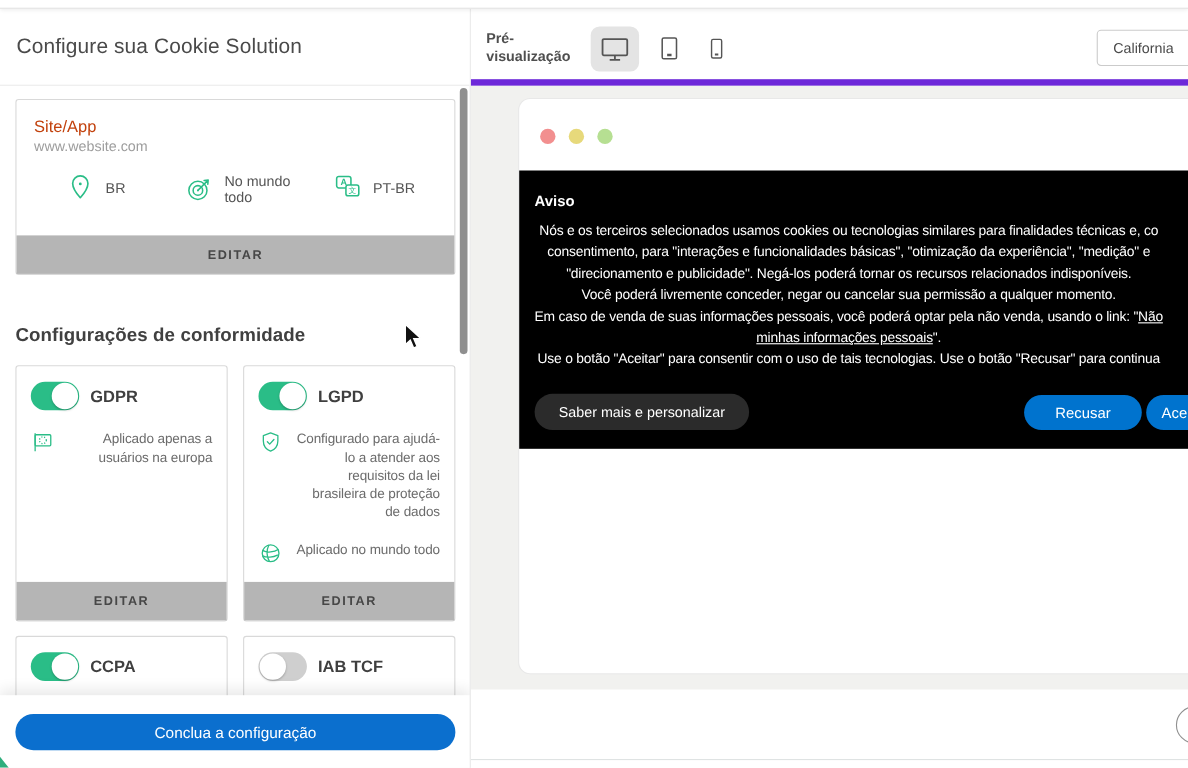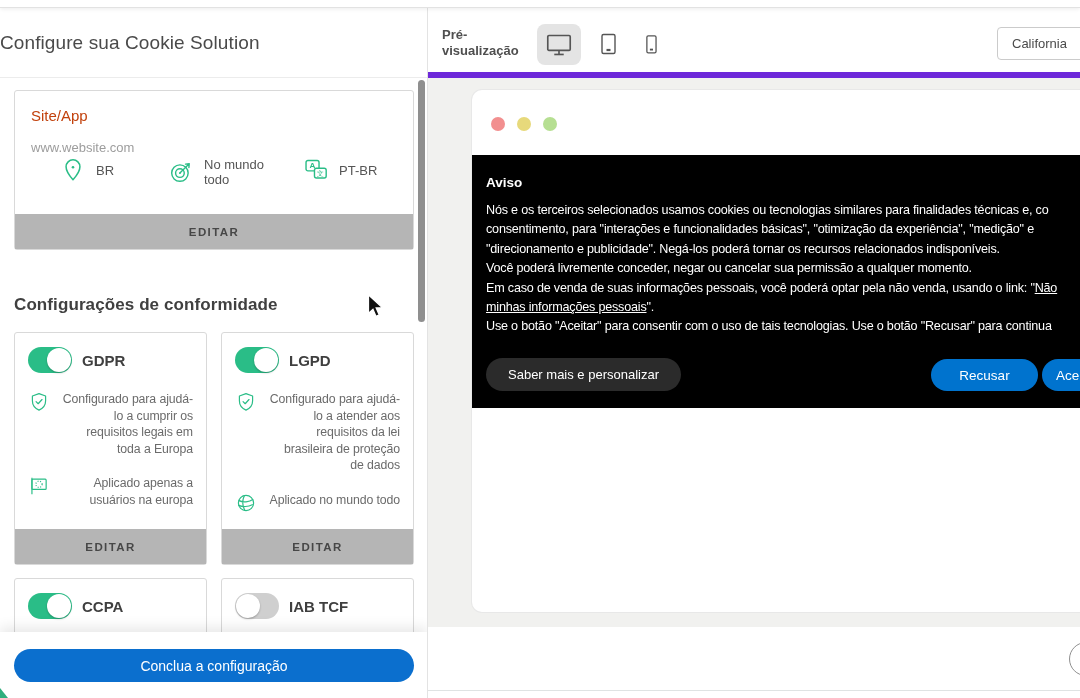--- a/index.html
+++ b/index.html
@@ -3,31 +3,31 @@
 <meta charset="utf-8">
 <style>
   * { margin:0; padding:0; box-sizing:border-box; }
   html,body { width:1080px; height:698px; }
   body { font-family:"Liberation Sans", sans-serif; background:#fff; position:relative; overflow:hidden; color:#4a4a4a; }
 
   .top-strip { position:absolute; left:0; top:0; width:1080px; height:8px; background:#fff; border-bottom:1px solid #e2e2e2; box-shadow:0 1px 4px rgba(0,0,0,.08); z-index:20; }
 
   
   .left-panel { position:absolute; left:0; top:8px; width:428px; height:690px; background:#fff; border-right:1px solid #e3e3e3; overflow:hidden; }
-  .lp-header { position:absolute; left:0; top:0; width:100%; height:70px; border-bottom:1px solid #ececec; display:flex; align-items:center; background:#fff; }
+  .lp-header { position:absolute; left:0; top:0; width:100%; height:70px; border-bottom:1px solid #ececec; display:flex; align-items:center; padding-left:15px; background:#fff; }
   .lp-title { font-size:19px; color:#4a4a4a; letter-spacing:.1px; }
   .lp-scrollthumb { position:absolute; left:418px; top:72px; width:7px; height:242px; background:#8f8f8f; border-radius:4px; z-index:8; }
 
   .card { position:absolute; background:#fff; border:1px solid #d9d9d9; border-radius:3px; }
   .edit-bar { position:absolute; left:0; right:0; bottom:0; height:35px; background:#b5b5b5; display:flex; align-items:center; justify-content:center; font-size:11.5px; font-weight:bold; letter-spacing:1.4px; color:#474747; cursor:pointer; }
 
   .site-card { left:14px; top:82px; width:400px; height:160px; }
   .site-card .inner { padding:16px 16px 0; }
   .sc-name { font-size:15px; color:#c2410c; }
-  .sc-url { font-size:13px; color:#9d9d9d; margin-top:16px; }
+  .sc-url { font-size:13px; color:#9d9d9d; margin-top:1px; }
   .feat { position:absolute; display:flex; align-items:center; gap:10px; top:66px; }
   .feat-label { font-size:13px; color:#555; line-height:15px; }
   .feat-br { left:45px;text-align:center; }
   .feat-world { left:153px; }
   .feat-world .feat-label { width:66px; }
   .feat-lang { left:288px; }
 
   .section-title { position:absolute; left:14px; top:287px; font-size:17px; font-weight:600; color:#404040; letter-spacing:.1px; }
 
   .comp-card { width:193px; height:233px; top:324px; }
@@ -69,21 +69,21 @@
   .preview-area { position:absolute; left:0; top:70px; width:652px; height:549px; background:#f1f1ef; overflow:hidden; }
   .browser-window { position:absolute; left:44px; top:12px; width:700px; height:522px; background:#fff; border-radius:10px; box-shadow:0 0 0 1px #e8e8e8; }
   .dot { position:absolute; top:27px; width:14px; height:14px; border-radius:50%; }
   .dot-red { left:19px; background:#f28f8f; }
   .dot-yellow { left:45px; background:#e7d97b; }
   .dot-green { left:71px; background:#b6df92; }
 
   .banner { position:absolute; left:0; top:65px; width:700px; height:253px; background:#000; color:#fff; }
   .banner-title { position:absolute; left:14px; top:20px; font-size:13.5px; font-weight:bold; }
   .banner-text { position:absolute; left:14px; top:46px; font-size:12.6px; line-height:19.4px; letter-spacing:-.2px; }
-  .b-line { white-space:nowrap; }
+  .b-line { white-space:nowrap;text-align:center; }
   .b-link { text-decoration:underline; }
   .banner-btn { position:absolute; top:204px; height:32px; border:none; border-radius:17px; color:#fff; font-family:"Liberation Sans",sans-serif; font-weight:normal; font-size:13px; cursor:pointer; }
   .btn-customize { left:14px; top:203px; height:33px; padding:0 22px; background:#2b2b2b; }
   .btn-reject { left:459px; width:107px; background:#0073ce; font-size:13.5px; }
   .btn-accept { left:570px; width:140px; background:#0073ce; font-size:13.5px; text-align:left; padding-left:14px; }
 
   .rp-footer { position:absolute; left:0; top:619px; width:652px; height:71px; background:#fff; }
   .footer-line { position:absolute; left:0; top:63px; width:100%; height:1px; background:#dfe3e3; }
   .help-circle { position:absolute; left:641px; top:15px; width:34px; height:34px; border:1.5px solid #8f8f8f; border-radius:50%; background:#fff; cursor:pointer; }
 
@@ -149,29 +149,20 @@
     </svg>
   </span>
 
   <div class="card comp-card gdpr-card">
     <div class="inner">
       <div class="toggle-row">
         <span class="toggle on">
             <span class="knob"></span>
           </span>
         <span class="comp-name">GDPR</span>
-      </div>
-      <div class="comp-item">
-        <span>
-          <svg width="22" height="22" viewBox="0 0 24 24" fill="none" stroke="#2abd87" stroke-width="1.3">
-            <path d="M12 2.8l7.2 2.6v5.3c0 4.8-3 8.4-7.2 10.2C7.8 19.1 4.8 15.5 4.8 10.7V5.4L12 2.8z" stroke-linejoin="round"></path>
-            <polyline points="8.8,11.6 11.1,13.9 15.3,9.3" stroke-linecap="round" stroke-linejoin="round"></polyline>
-          </svg>
-        </span>
-        <span class="txt">Configurado para ajudá-lo a cumprir os requisitos legais em toda a Europa</span>
       </div>
       <div class="comp-item">
         <span>
           <svg width="22" height="22" viewBox="0 0 24 24" fill="none" stroke="#2abd87" stroke-width="1.3">
             <line x1="4.3" y1="3" x2="4.3" y2="21"></line>
             <rect x="4.3" y="4.6" width="15.5" height="11" rx="1"></rect>
             <circle cx="12" cy="10.1" r="3.4" stroke-dasharray="1.1 1.7"></circle>
           </svg>
         </span>
         <span class="txt">Aplicado apenas a usuários na europa</span>

